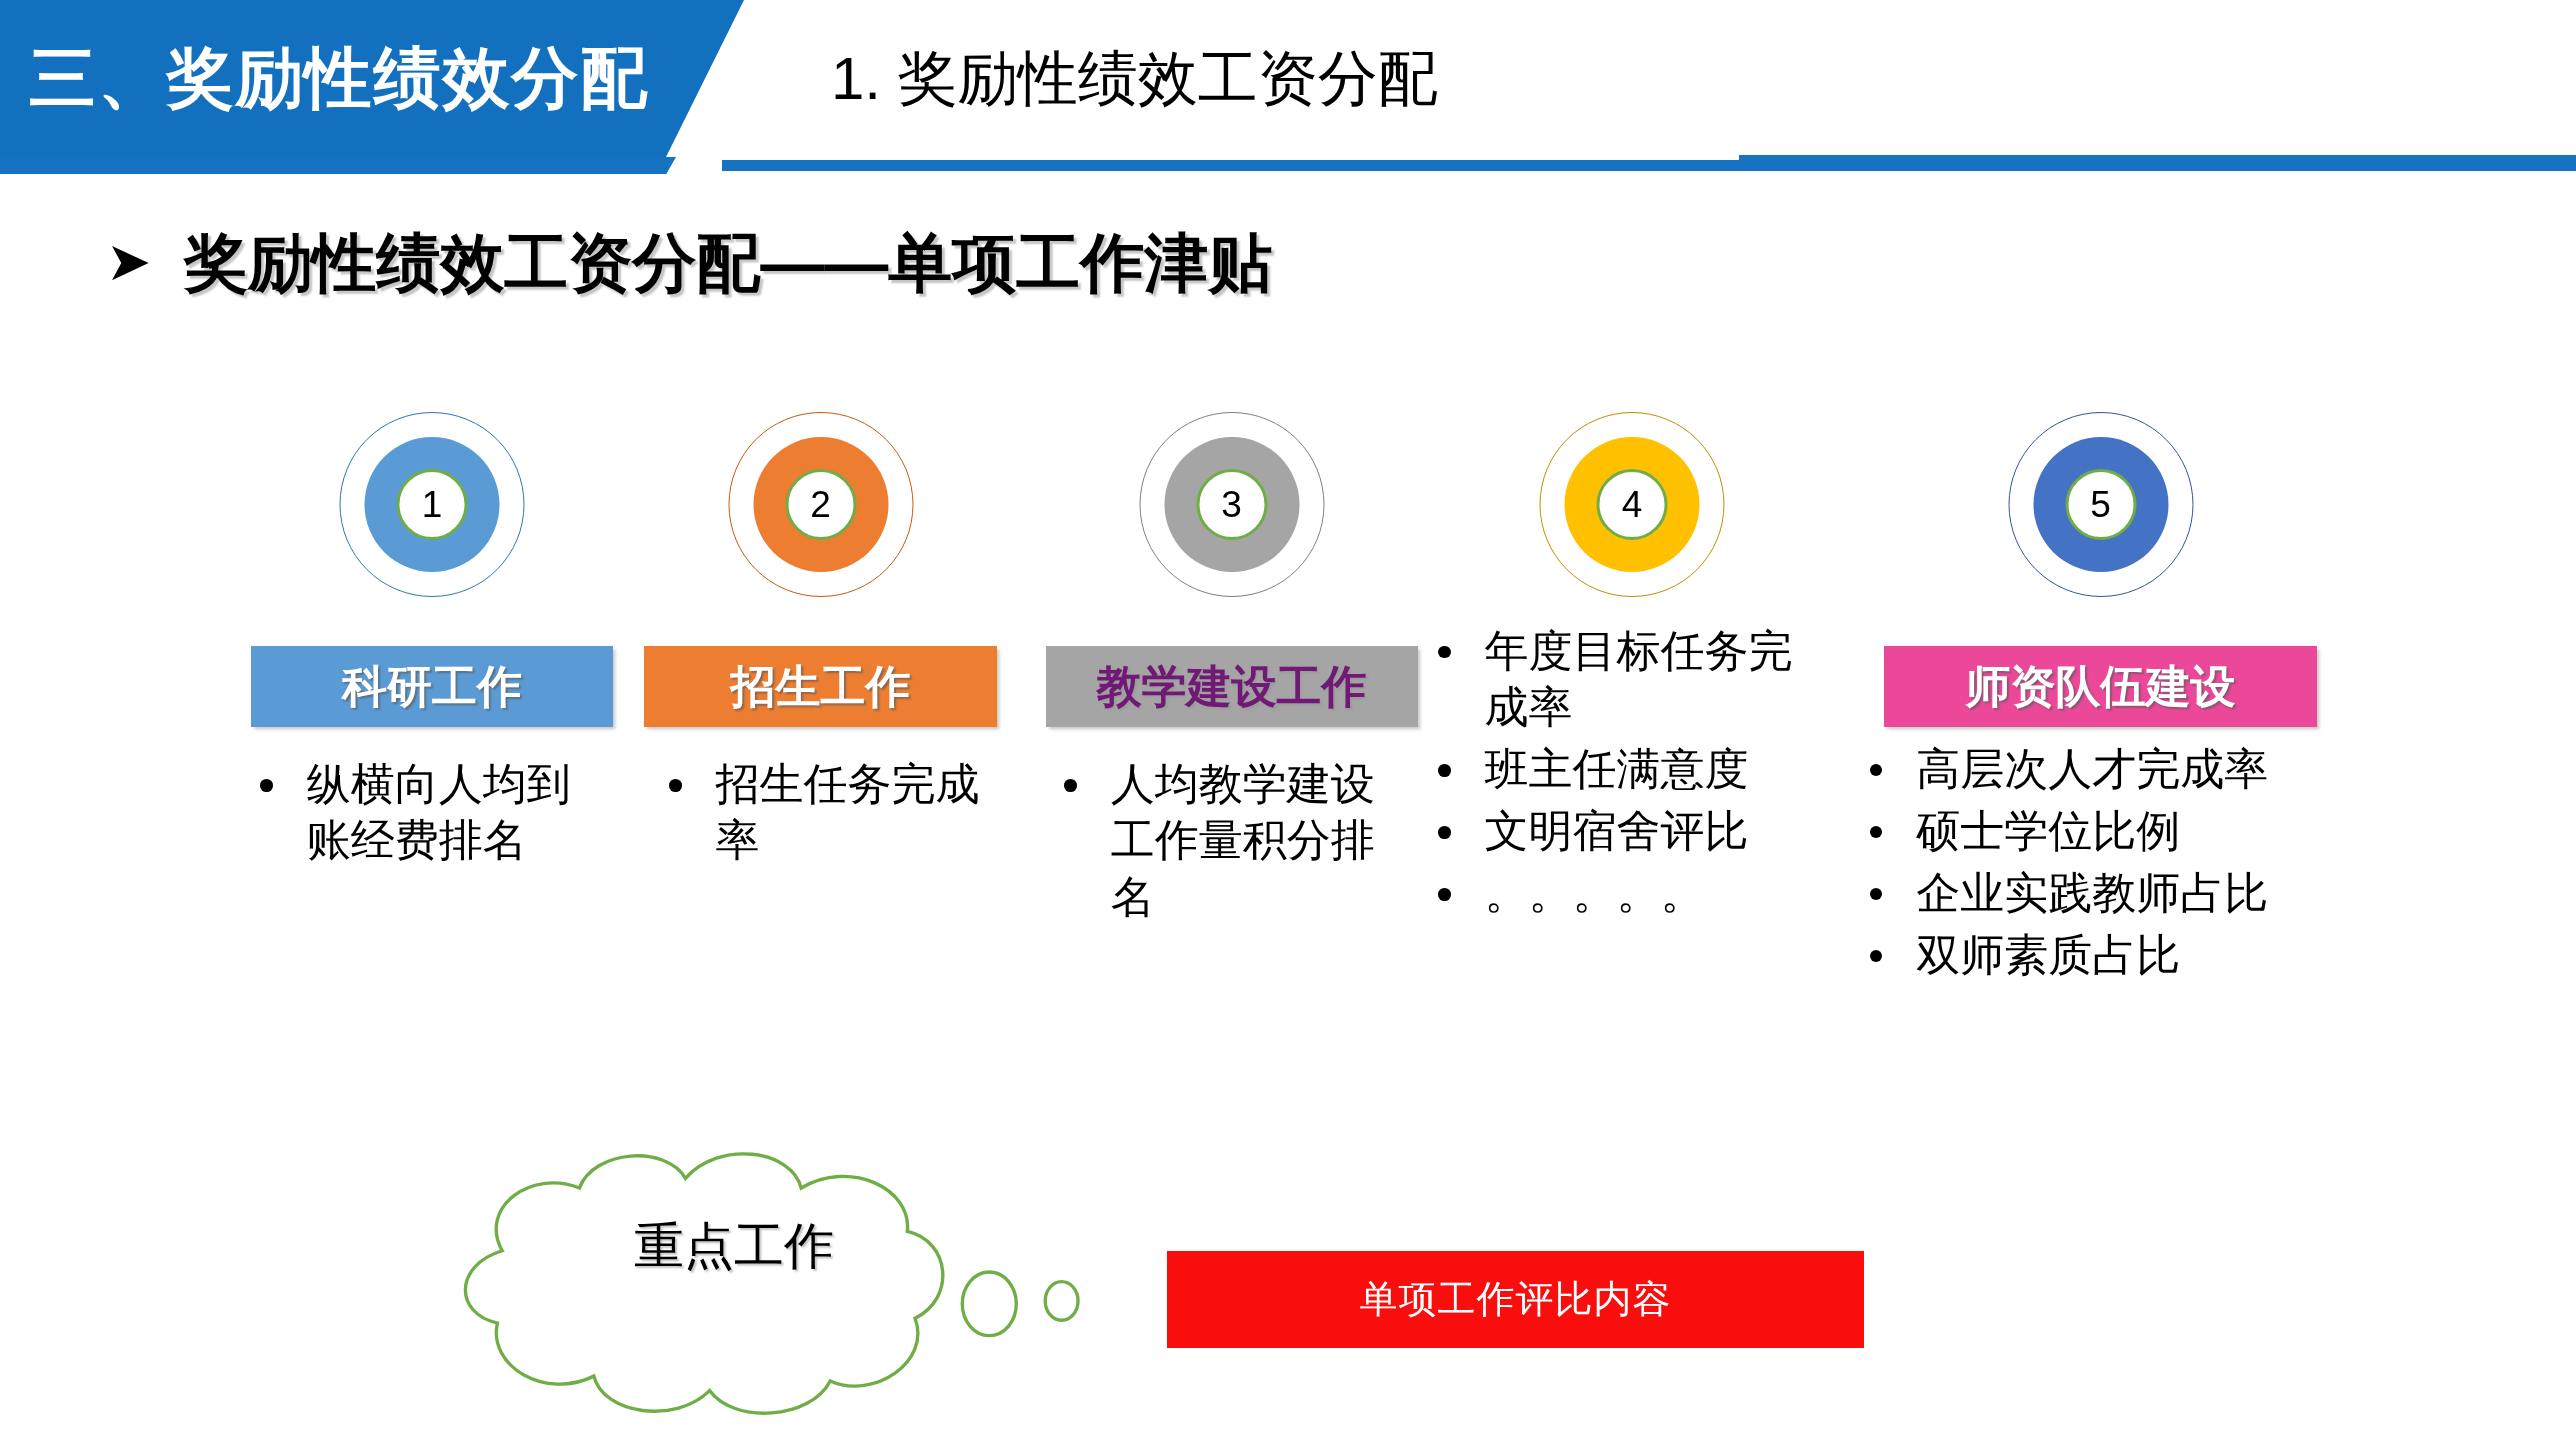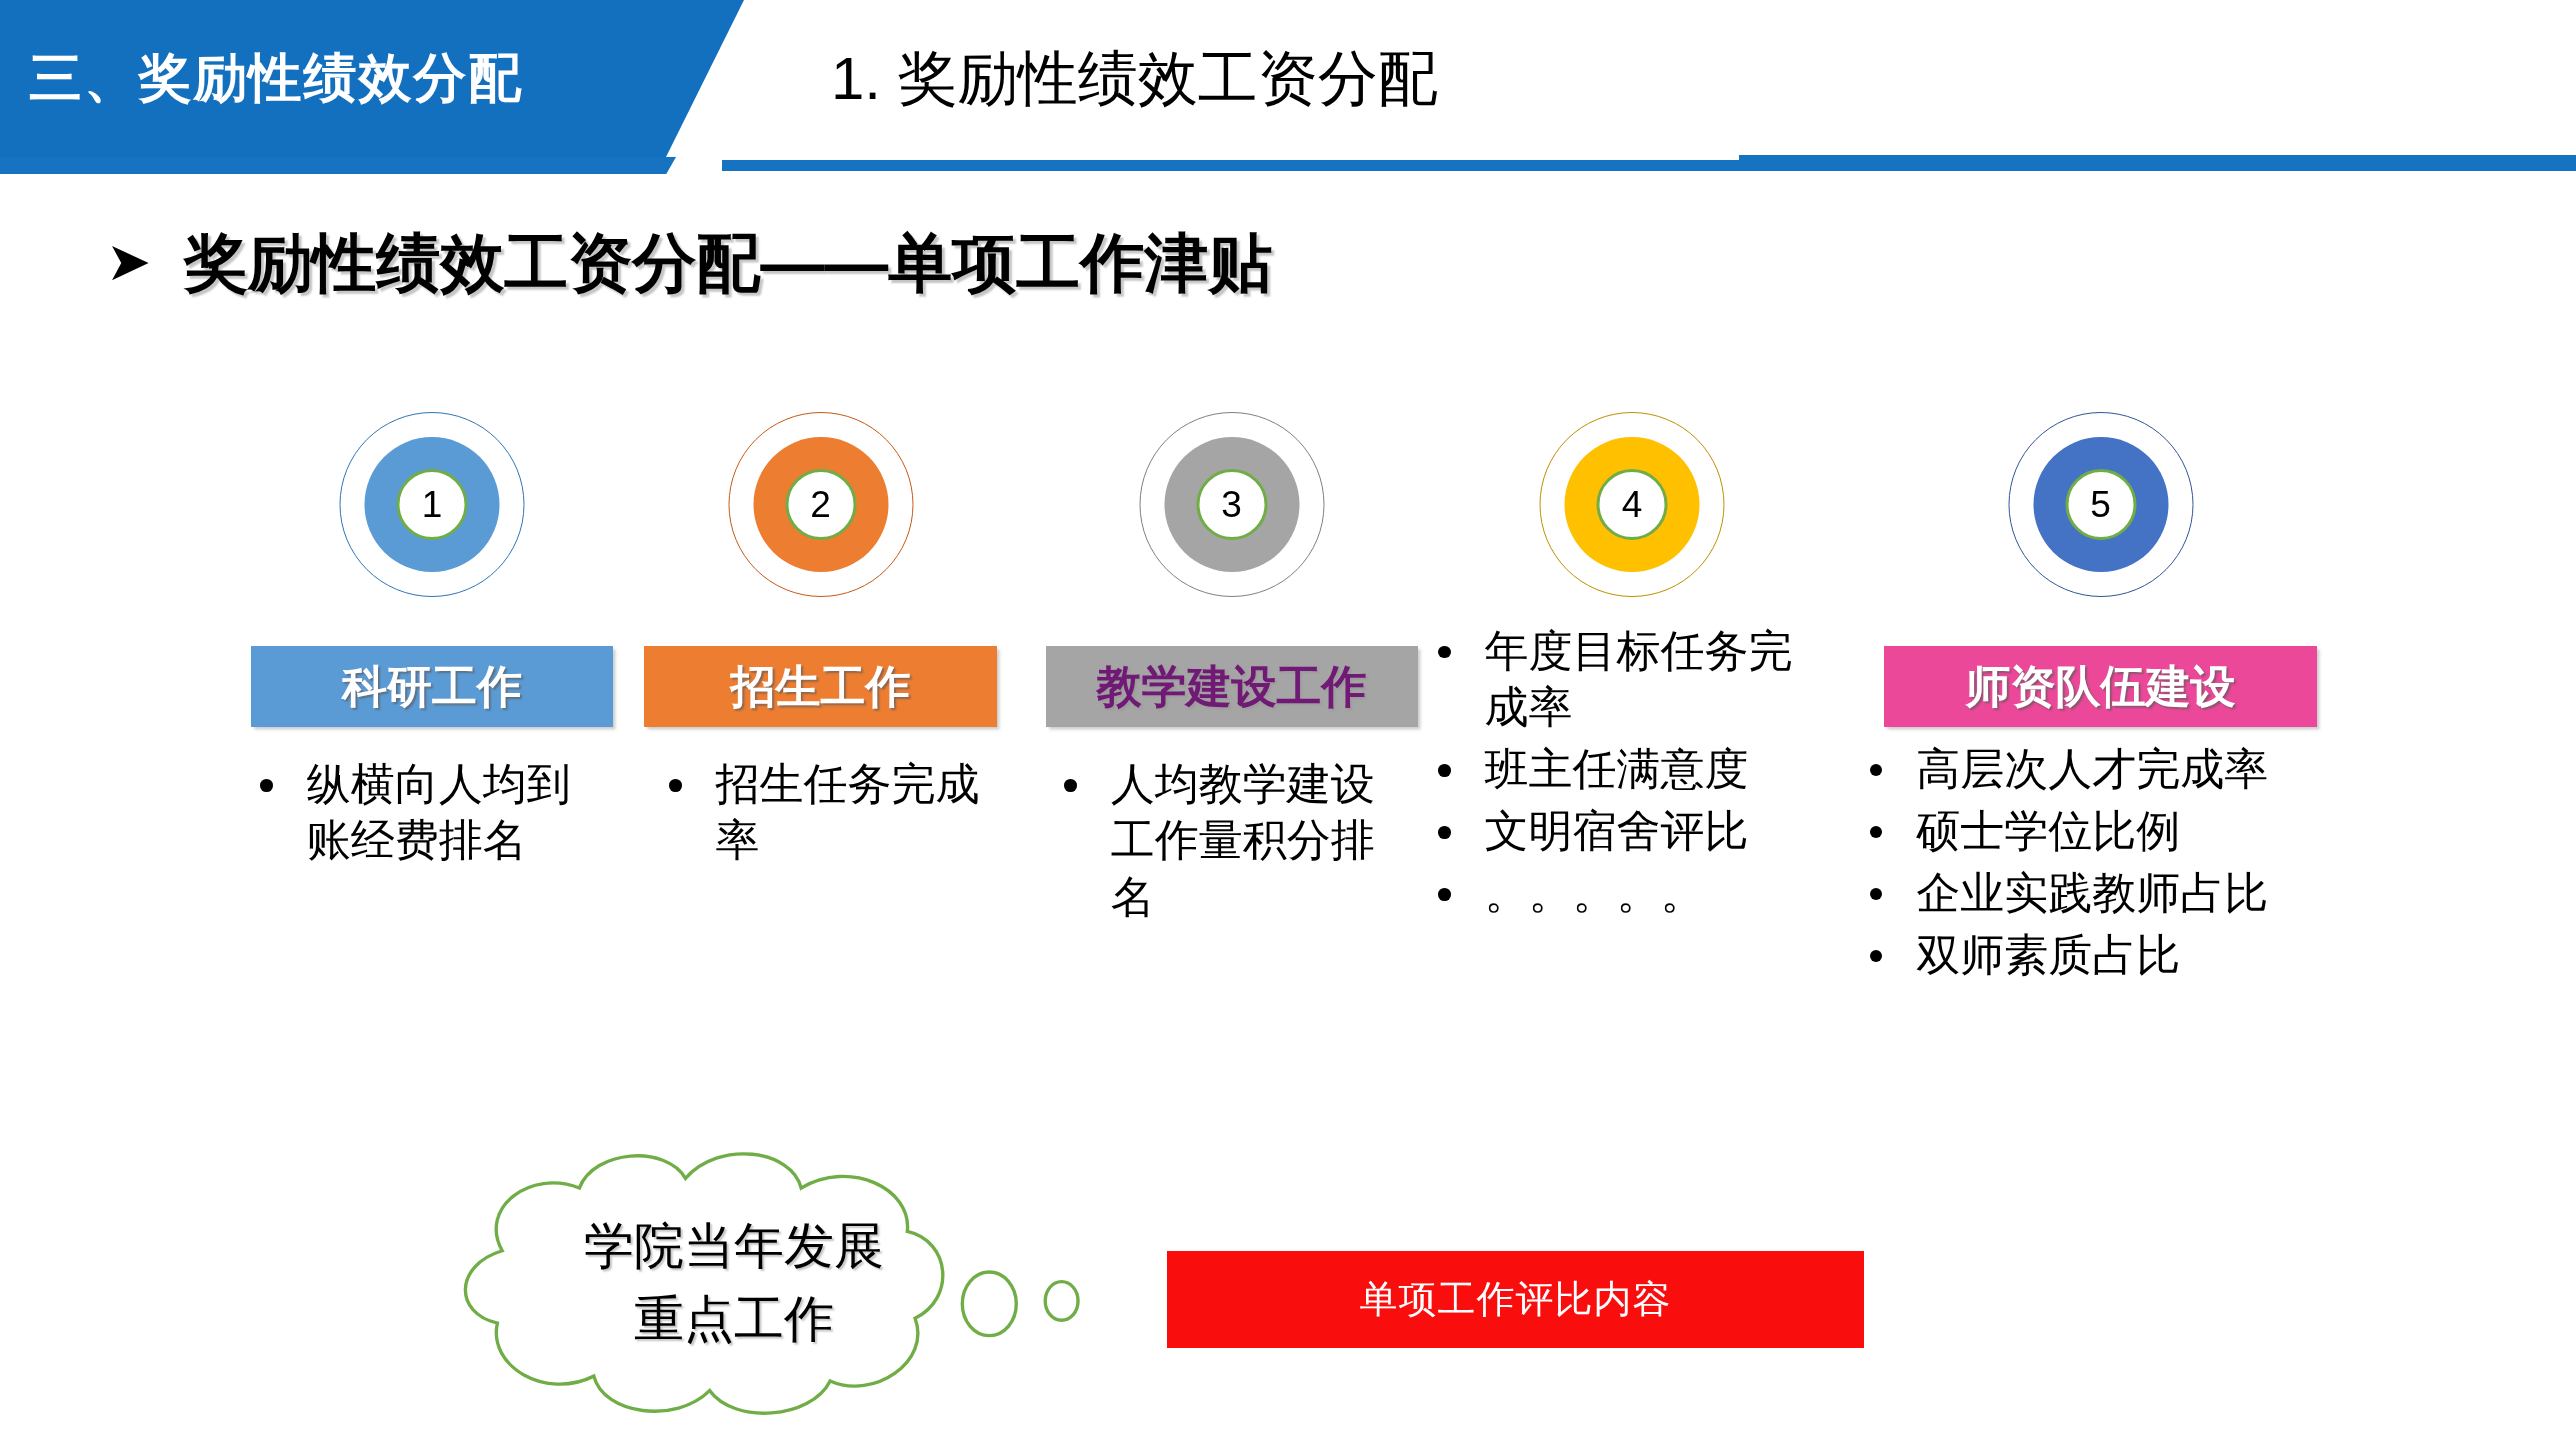--- a/index.html
+++ b/index.html
@@ -20,21 +20,21 @@
     clip-path:polygon(0 0, 744px 0, 666px 157px, 0 157px);
   }
   .hdr-blue-under{
     position:absolute;left:0;top:157px;width:676px;height:17.4px;
     background:#1673c2;
     clip-path:polygon(0 0, 676px 0, 666px 17.4px, 0 17.4px);
   }
   .hdr-title-left{
     position:absolute;left:29px;top:15.5px;width:676px;height:126px;
     display:flex;align-items:center;
-    color:#ffffff;font-size:53px;font-weight:bold;letter-spacing:1.9px;
+    color:#ffffff;font-size:67px;font-weight:bold;letter-spacing:1.9px;
     white-space:nowrap;
   }
   .hdr-title-right{
     position:absolute;left:831px;top:39px;
     color:#000000;font-size:60px;font-weight:400;
     white-space:nowrap;
   }
   .hdr-rule{
     position:absolute;left:722px;top:160px;width:1854px;height:10.6px;
     background:#1673c2;
@@ -222,21 +222,20 @@
                C 585 110, 590 170, 548 190
                C 565 235, 505 275, 460 255
                C 440 295, 360 300, 335 265
                C 300 300, 225 290, 215 250
                C 165 275, 105 240, 115 195
                C 70 185, 70 135, 120 120 Z" fill="#ffffff" stroke="#70ad47" stroke-width="3.5"></path>
       <ellipse cx="625" cy="175" rx="28" ry="33" fill="#ffffff" stroke="#70ad47" stroke-width="3.5"></ellipse>
       <ellipse cx="700" cy="172" rx="17" ry="20" fill="#ffffff" stroke="#70ad47" stroke-width="3.5"></ellipse>
     </svg>
     <div class="cloud-text">
-      <div>学院当年发展</div>
       <div>重点工作</div>
     </div>
   </div>
 
   <div class="redbox">单项工作评比内容</div>
 
 </div>
 
 
 </body></html>

